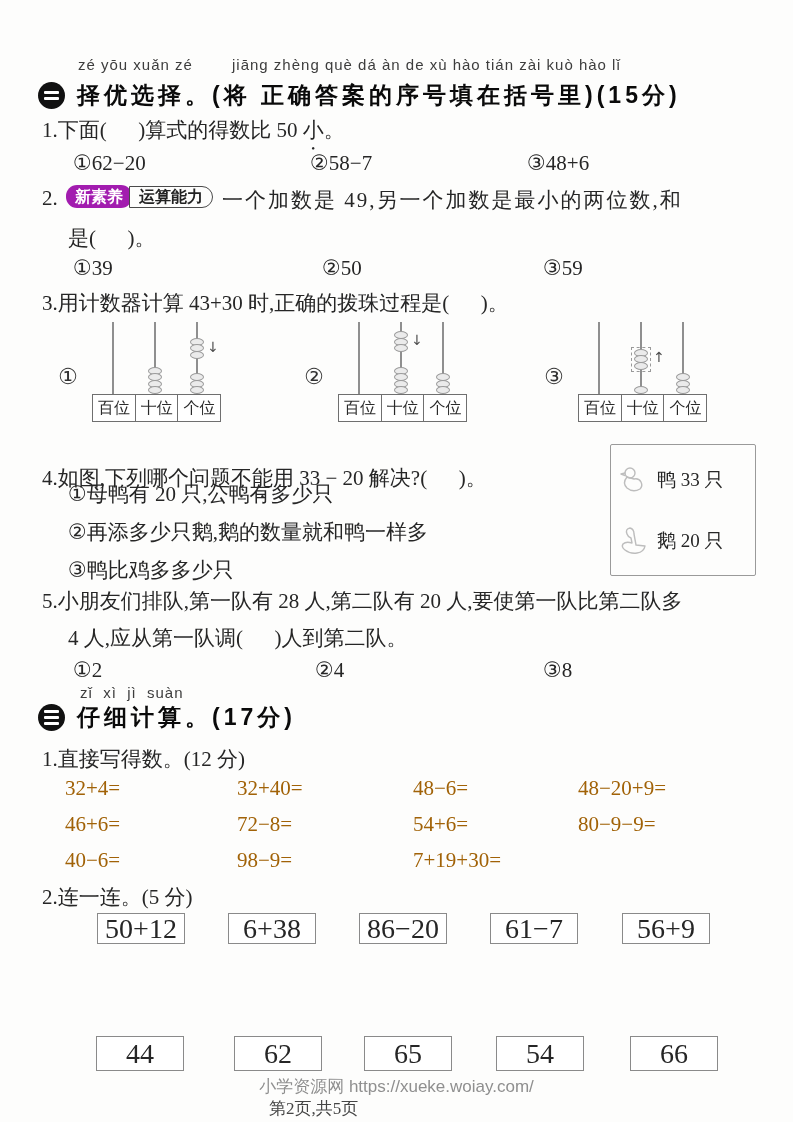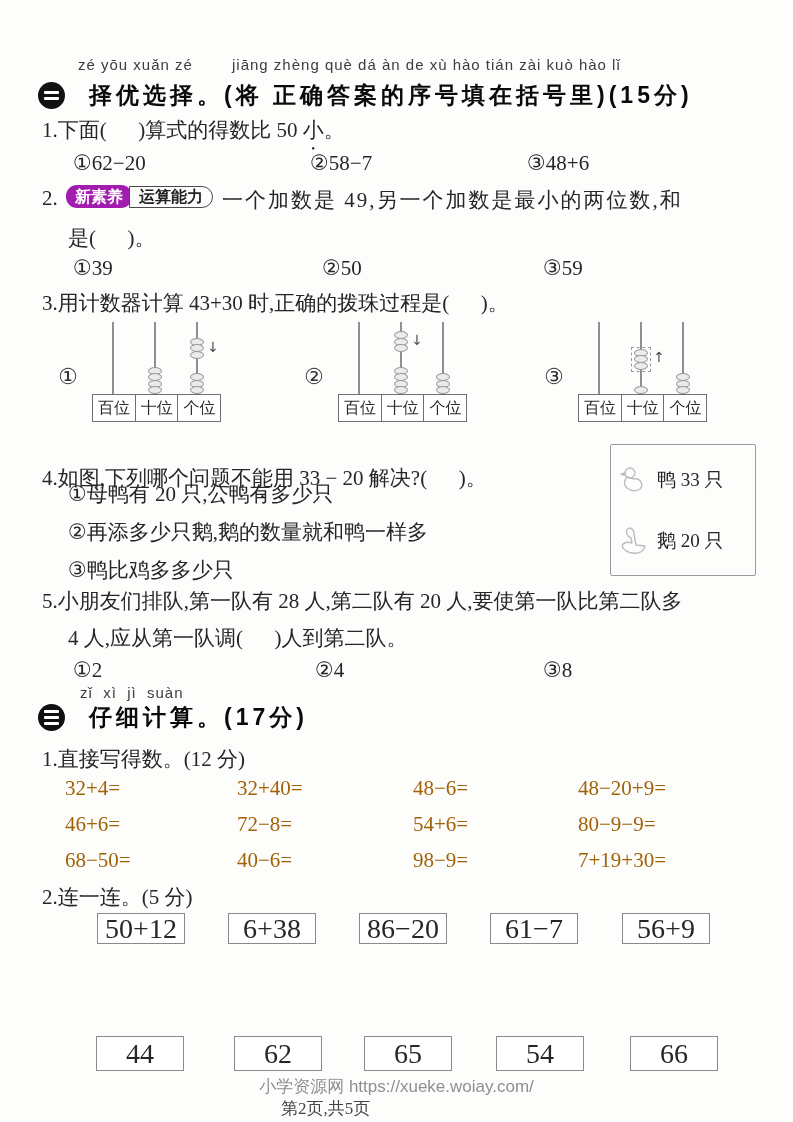--- a/index.html
+++ b/index.html
@@ -4,21 +4,21 @@
 <style>
   html,body{margin:0;padding:0;background:#e8e8e8;}
   .page{
     position:relative; width:793px; height:1122px; margin:0 auto;
     background:#fdfdfc; overflow:hidden;
     font-family:"Liberation Serif","DejaVu Serif","DejaVu Sans",serif;
     color:#262626;
   }
   .abs{position:absolute; white-space:pre;}
   .pinyin{font-family:"Liberation Sans","DejaVu Sans",sans-serif; font-size:15px; color:#3d3d3d; letter-spacing:1px;}
-  .sec-head{position:absolute; display:flex; align-items:center; gap:24px;}
+  .sec-head{position:absolute; display:flex; align-items:center; gap:12px;}
   .sec-icon{width:27px; height:27px; border-radius:50%; background:#111; flex:0 0 27px;
     display:flex; flex-direction:column; align-items:center; justify-content:center;}
   .sec-icon .bar{display:block; width:15px; height:3px; background:#fff; border-radius:1px; margin:1.6px 0;}
   .sec-title{font-family:"Liberation Sans","DejaVu Sans",sans-serif; font-weight:bold; font-size:23px;
     letter-spacing:4px; color:#0a0a0a; white-space:pre;}
   .line{position:absolute; font-size:21px; white-space:pre; color:#262626;}
   .opt{position:absolute; font-size:21px; white-space:pre;}
   .emph{ -webkit-text-emphasis:filled dot; -webkit-text-emphasis-position:under right;
          text-emphasis:filled dot; text-emphasis-position:under right;}
   
@@ -55,21 +55,21 @@
   
   .calc-grid{position:absolute; left:65px; top:776px; display:grid;
     grid-template-columns:172px 176px 165px 160px; grid-auto-rows:36px;}
   .calc-cell{font-size:21px; white-space:pre; color:#a16207;}
   
   .mbox{position:absolute; height:29px; width:86px; border:1.2px solid #8a8a8a;
     display:flex; align-items:center; justify-content:center; font-size:28px; background:#fff; color:#262626;}
   .mbox.ans{height:33px;}
   .footer-site{position:absolute; left:0; width:793px; text-align:center; top:1075px;
     font-family:"Liberation Sans","DejaVu Sans",sans-serif; font-size:17px; color:#8f8f8f;}
-  .footer-page{position:absolute; left:12px; width:627px; text-align:center; top:1097px;
+  .footer-page{position:absolute; left:0; width:627px; text-align:center; top:1097px;
     font-size:17px; color:#454545;}
 </style>
 </head>
 <body>
 
 <div class="page">
 
   <span class="abs pinyin" style="left:78px; top:56px;">zé yōu xuǎn zé</span>
   <span class="abs pinyin" style="left:232px; top:56px;">jiāng zhèng què dá àn de xù hào tián zài kuò hào lǐ</span>
 
@@ -256,21 +256,20 @@
 
   <div class="calc-grid">
     <span class="calc-cell">32+4=</span>
     <span class="calc-cell">32+40=</span>
     <span class="calc-cell">48−6=</span>
     <span class="calc-cell">48−20+9=</span>
     <span class="calc-cell">46+6=</span>
     <span class="calc-cell">72−8=</span>
     <span class="calc-cell">54+6=</span>
     <span class="calc-cell">80−9−9=</span>
-    <span class="calc-cell">68−50=</span>
     <span class="calc-cell">40−6=</span>
     <span class="calc-cell">98−9=</span>
     <span class="calc-cell">7+19+30=</span>
   </div>
 
   <span class="line" style="left:42px; top:883px;">2.连一连。(5 分)</span>
 
   <span class="mbox" style="left:97px; top:913px;">50+12</span>
   <span class="mbox" style="left:228px; top:913px;">6+38</span>
   <span class="mbox" style="left:359px; top:913px;">86−20</span>

